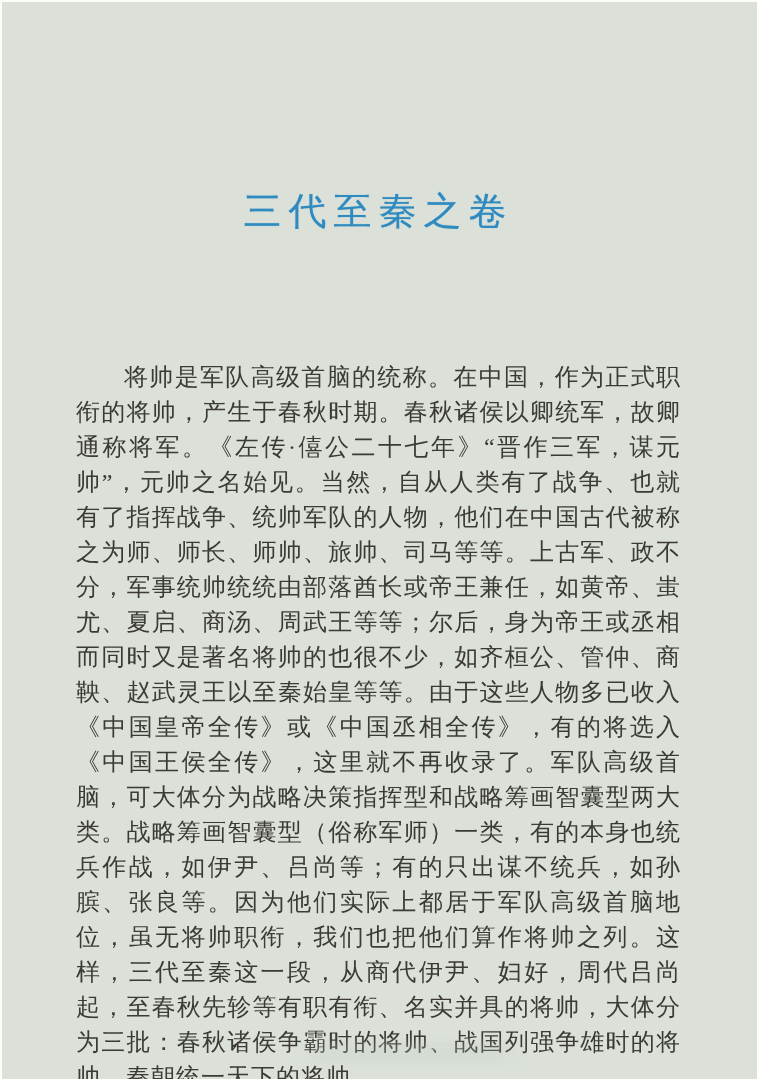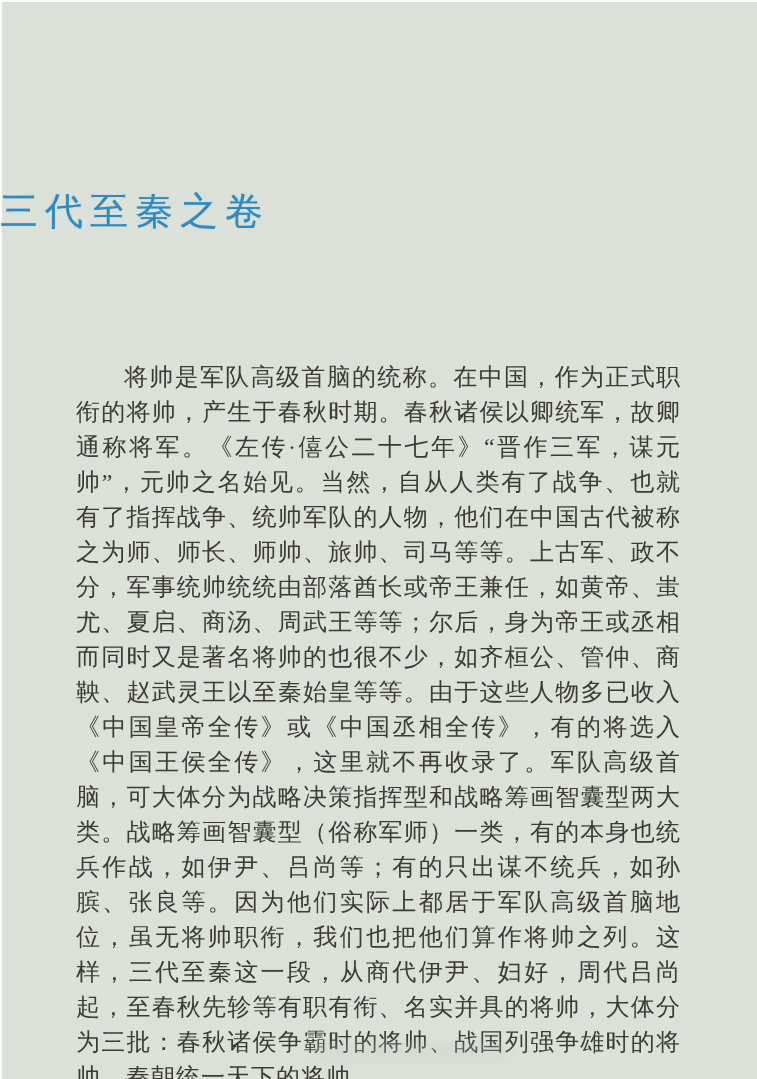--- a/index.html
+++ b/index.html
@@ -15,20 +15,21 @@
     left: 0;
     top: 0;
     width: 757px;
     height: 1079px;
     background: #dbe1d8;
     box-shadow: inset 2px 2px 0 rgba(255,255,255,0.9);
     font-family: "Liberation Serif", "DejaVu Serif", serif;
   }
   .title {
     margin-top: 186px;
+    text-align: center;
     font-size: 38px;
     line-height: 50px;
     font-weight: 500;
     letter-spacing: 7px;
     color: #2e8ac1;
     text-shadow: 0 0 1px rgba(46,138,193,0.45);
   }
   .body-block {
     position: absolute;
     left: 64px;

